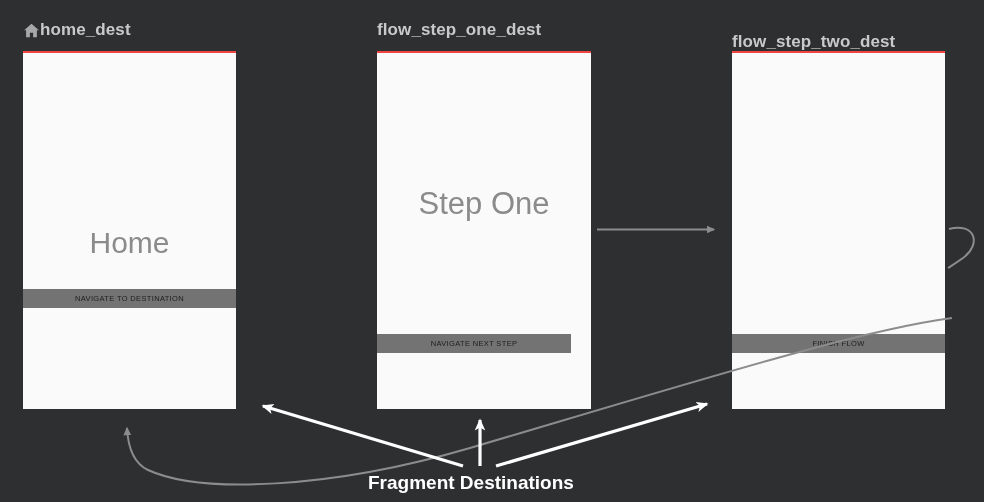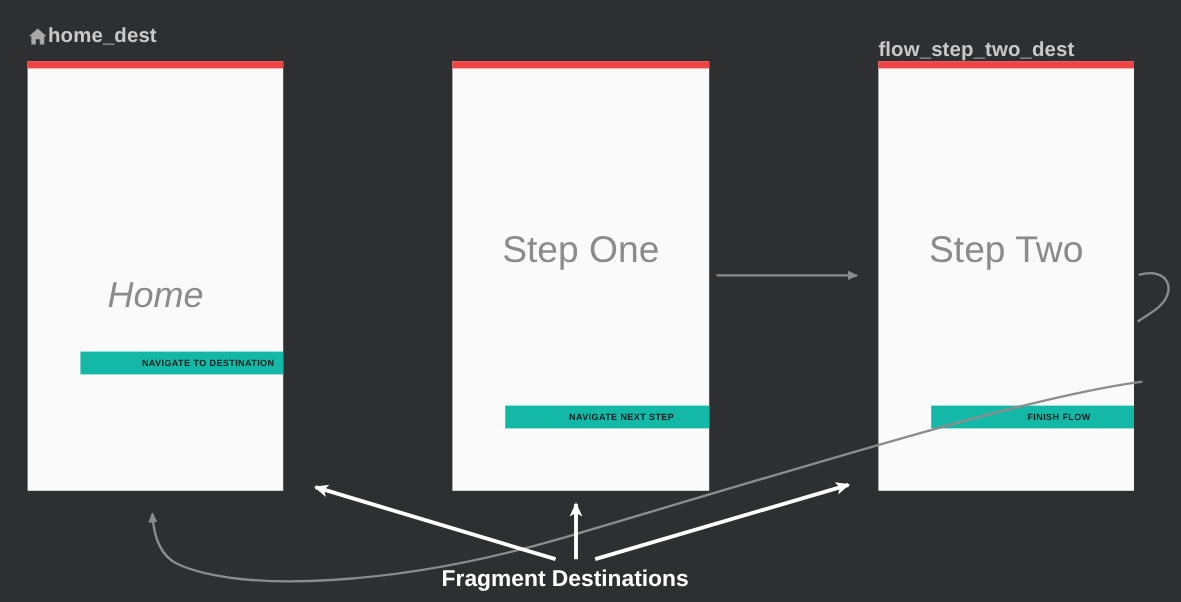--- a/index.html
+++ b/index.html
@@ -32,46 +32,45 @@
     display: block;
     width: 17px;
     height: 17px;
     flex: 0 0 auto;
   }
 
   
   .panel {
     position: absolute;
     background: #fafafa;
-    border-top: 6px solid #ef4444;
+    border-top: 2px solid #ef4444;
     box-sizing: border-box;
     overflow: hidden;
   }
   .panel-title {
     position: absolute;
     left: 0;
     width: 100%;
     text-align: center;
     color: #8b8b8b;
     font-weight: 400;
     line-height: 1;
   }
   .panel-btn {
     position: absolute;
-    background: #14b8a6;
+    background: #737373;
     color: #1d1d1d;
     font-size: 7.5px;
-    font-weight: bold;
+    font-weight: normal;
     letter-spacing: 0.35px;
     text-align: center;
     display: flex;
     align-items: center;
     justify-content: center;
     box-sizing: border-box;
-    margin-left: 44px;
   }
 
   
   .layer {
     position: absolute;
     left: 0;
     top: 0;
     width: 984px;
     height: 502px;
     pointer-events: none;
@@ -117,36 +116,38 @@
 
   <div class="dest-label" style="left:23px; top:20px;">
     <svg class="home-icon" viewBox="0 0 24 24" xmlns="http://www.w3.org/2000/svg">
       <path d="M12 2.6 L22.4 11.6 L19.6 11.6 L19.6 21.4 L14.3 21.4 L14.3 15.1
                L9.7 15.1 L9.7 21.4 L4.4 21.4 L4.4 11.6 L1.6 11.6 Z" fill="#a8a8a8"></path>
     </svg>
     <span>home_dest</span>
   </div>
 
   <div class="panel" style="left:23px; top:51px; width:213px; height:358px;">
-    <div class="panel-title" style="top:175px; font-size:30px;font-style:italic;">Home</div>
+    <div class="panel-title" style="top:175px; font-size:30px;">Home</div>
     <div class="panel-btn" style="left:0px; top:236px; width:213px; height:19px;">NAVIGATE TO DESTINATION</div>
   </div>
 
+  <div class="dest-label" style="left:377px; top:20px;">
+    <span>flow_step_one_dest</span>
+  </div>
 
   <div class="panel" style="left:377px; top:51px; width:214px; height:358px;">
     <div class="panel-title" style="top:135px; font-size:31px;">Step One</div>
     <div class="panel-btn" style="left:0px; top:281px; width:194px; height:19px;">NAVIGATE NEXT STEP</div>
   </div>
 
   <div class="dest-label" style="left:732px; top:20px;margin-top:12px;">
     <span>flow_step_two_dest</span>
   </div>
 
   <div class="panel" style="left:732px; top:51px; width:213px; height:358px;">
-    <div class="panel-title" style="top:135px; font-size:31px;">Step Two</div>
     <div class="panel-btn" style="left:0px; top:281px; width:213px; height:19px;">FINISH FLOW</div>
   </div>
 
   <svg class="layer" id="white-layer" viewBox="0 0 984 502" xmlns="http://www.w3.org/2000/svg">
     <defs>
       <marker id="white-head" markerWidth="13" markerHeight="13" refX="10.5" refY="6.5" orient="auto" markerUnits="userSpaceOnUse">
         <path d="M0,1.2 L12,6.5 L0,11.8 L3.1,6.5 Z" fill="#ffffff"></path>
       </marker>
     </defs>
 

